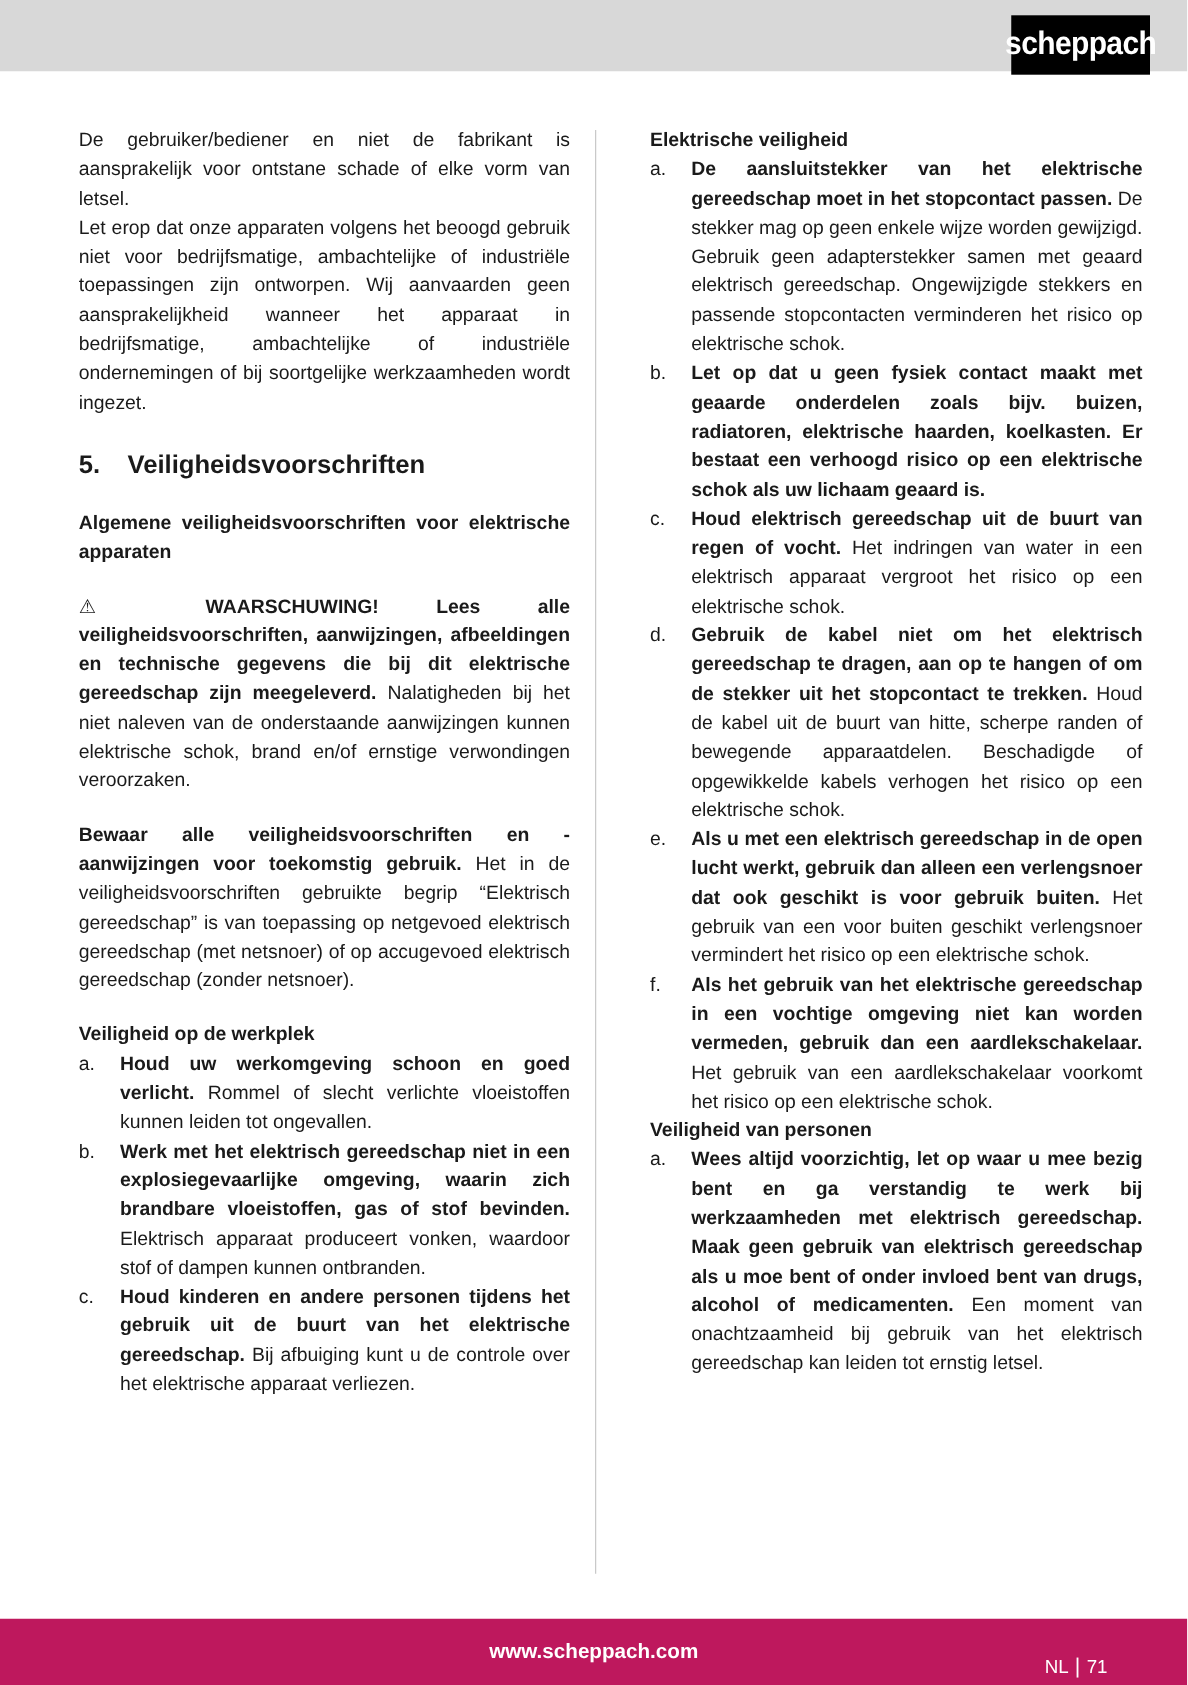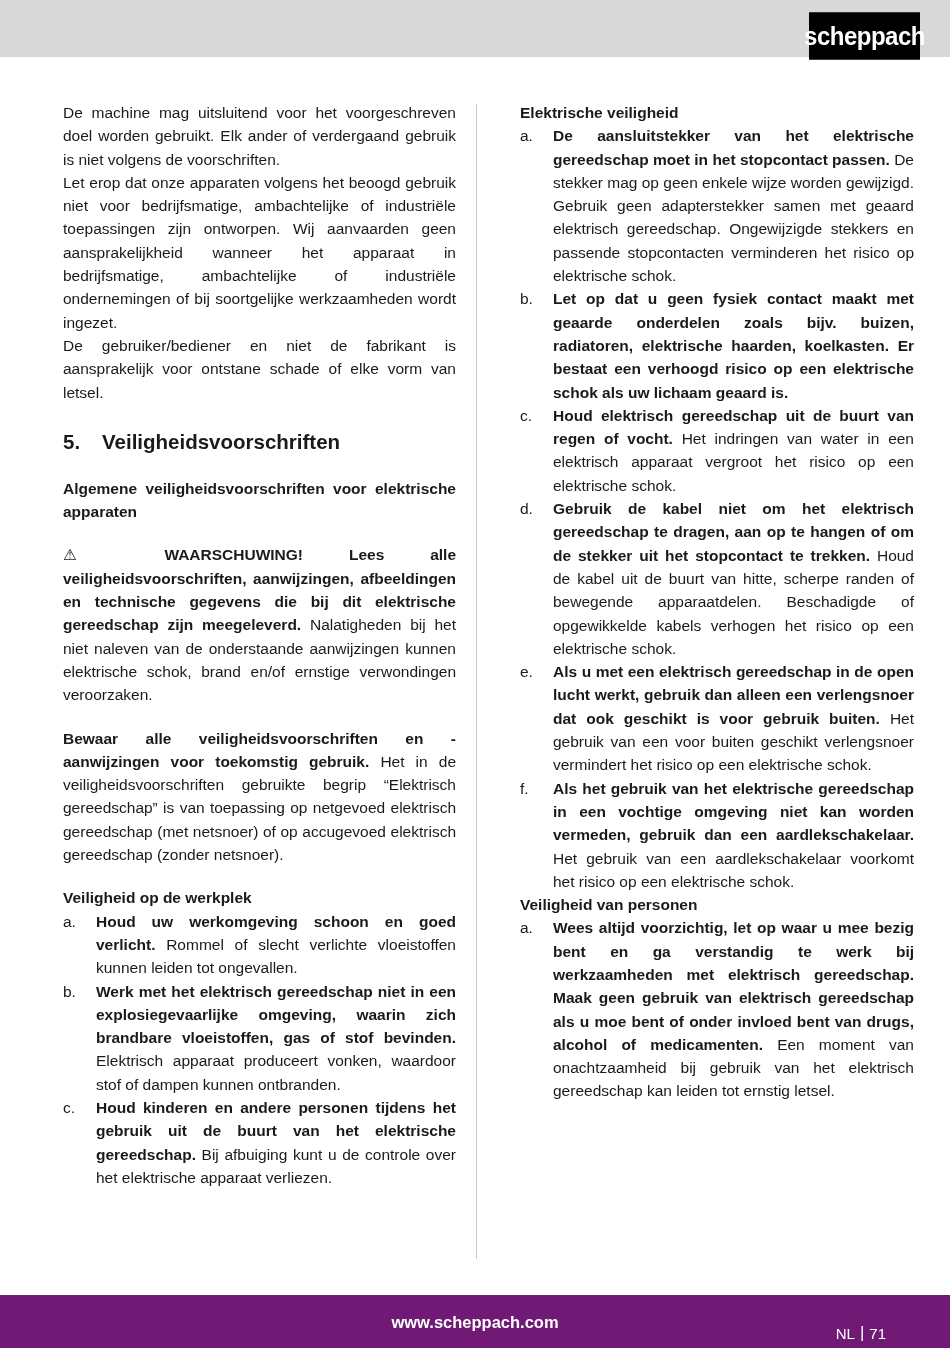--- a/index.html
+++ b/index.html
@@ -25,21 +25,21 @@
   .sec-heading { display:flex; font-weight:bold; font-size:20.5px; line-height:26px; margin:25px 0 22px 0; }
   .sec-num { width:39px; flex:none; }
   .subhead { font-weight:bold; text-align:justify; }
   .gap-md { margin-top:20px; }
   .gap-lg { }
   .list { }
   .item { display:flex; }
   .item .marker { width:33px; flex:none; }
   .item .itext { flex:1; text-align:justify; }
   
-  .footer { position:absolute; left:0; bottom:0; width:950px; height:53px; background:#701a75; color:#fff; }
+  .footer { position:absolute; left:0; bottom:0; width:950px; height:53px; background:#be185d; color:#fff; }
   .footer-site {
     position:absolute; left:0; width:950px; top:50%; transform:translateY(-50%);
     text-align:center; font-weight:bold; font-size:16.5px;
   }
   .footer-page {
     position:absolute; right:64px; top:50%; transform:translateY(-50%);
     font-size:15px; display:flex; align-items:center; gap:5px;margin-top:12px;
   }
   .footer-sep { font-size:17px; font-weight:300; position:relative; top:-1px; }
 </style>
@@ -50,23 +50,22 @@
 
   <div class="header">
     <div class="logo">
       <span>scheppach</span>
     </div>
   </div>
 
   <div class="divider"></div>
 
   <div class="col col-left">
-    <p class="jtext">De machine mag uitsluitend voor het voorgeschreven doel worden gebruikt. Elk ander of verdergaand gebruik is niet volgens de voorschriften.</p>
+    <p class="jtext">De gebruiker/bediener en niet de fabrikant is aansprakelijk voor ontstane schade of elke vorm van letsel.</p>
     <p class="jtext">Let erop dat onze apparaten volgens het beoogd gebruik niet voor bedrijfsmatige, ambachtelijke of industriële toepassingen zijn ontworpen. Wij aanvaarden geen aansprakelijkheid wanneer het apparaat in bedrijfsmatige, ambachtelijke of industriële ondernemingen of bij soortgelijke werkzaamheden wordt ingezet.</p>
-    <p class="jtext">De gebruiker/bediener en niet de fabrikant is aansprakelijk voor ontstane schade of elke vorm van letsel.</p>
 
     <div class="sec-heading">
       <span class="sec-num">5.</span>
       <span>Veiligheidsvoorschriften</span>
     </div>
 
     <p class="subhead">Algemene veiligheidsvoorschriften voor elektrische apparaten</p>
 
     <p class="jtext gap-md"><span>⚠</span> <span class="b">WAARSCHUWING! Lees alle veiligheidsvoorschriften, aanwijzingen, afbeeldingen en technische gegevens die bij dit elektrische gereedschap zijn meegeleverd.</span> <span>Nalatigheden bij het niet naleven van de onderstaande aanwijzingen kunnen elektrische schok, brand en/of ernstige verwondingen veroorzaken.</span></p>
 

